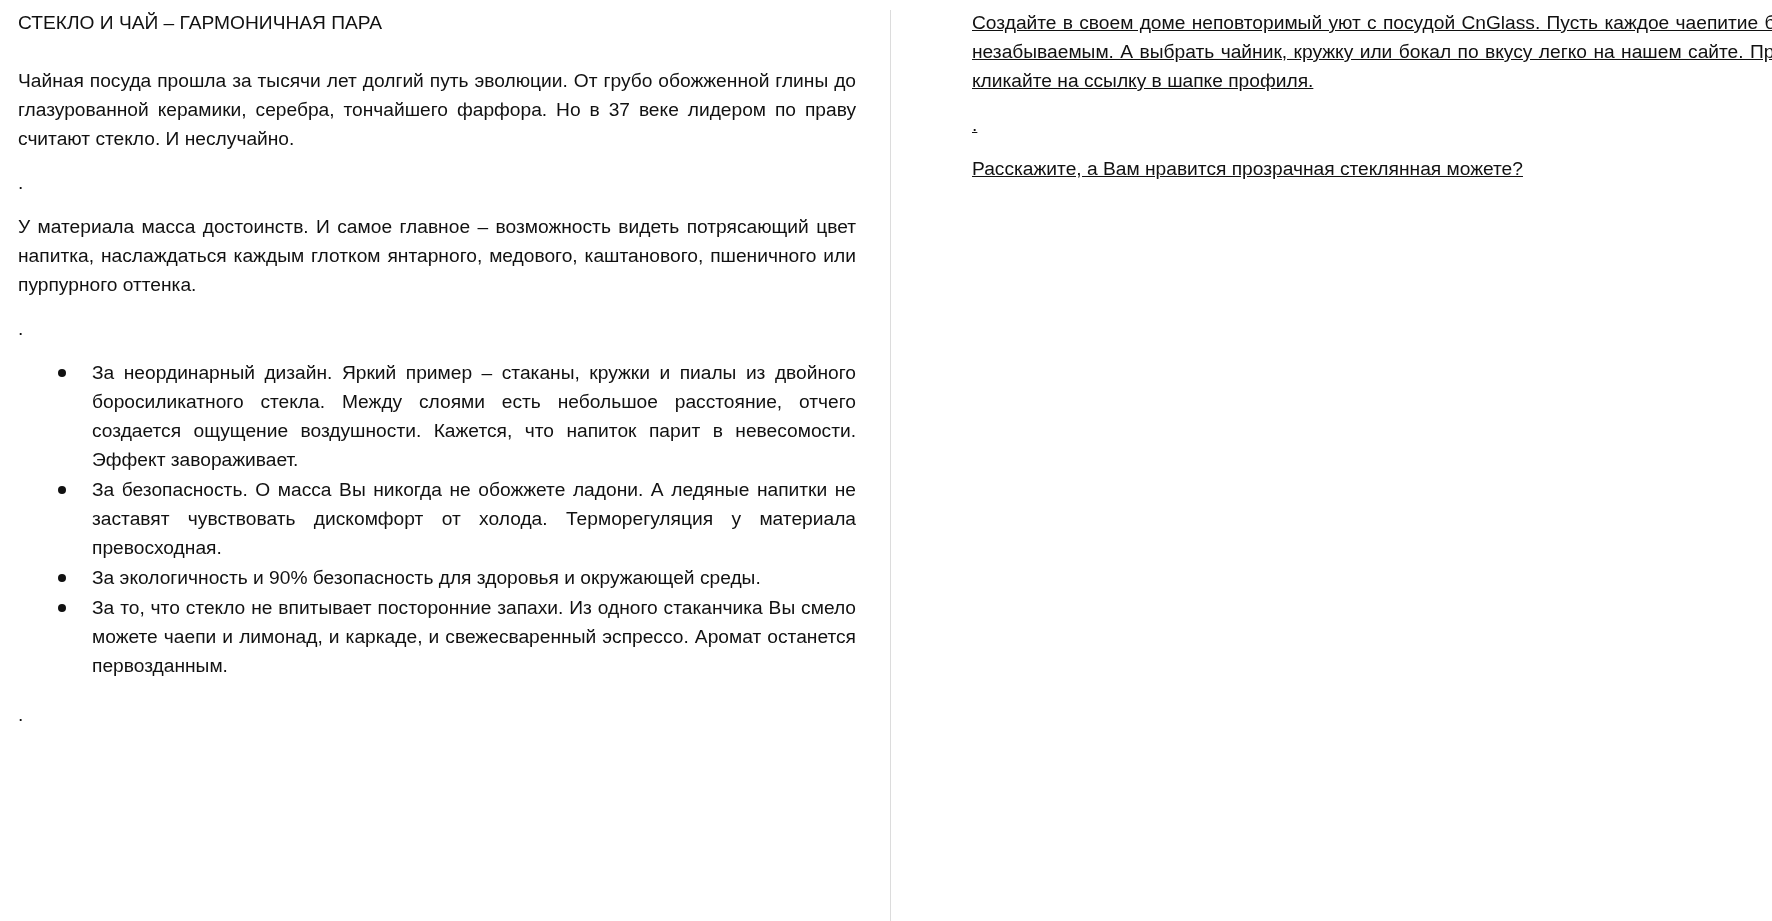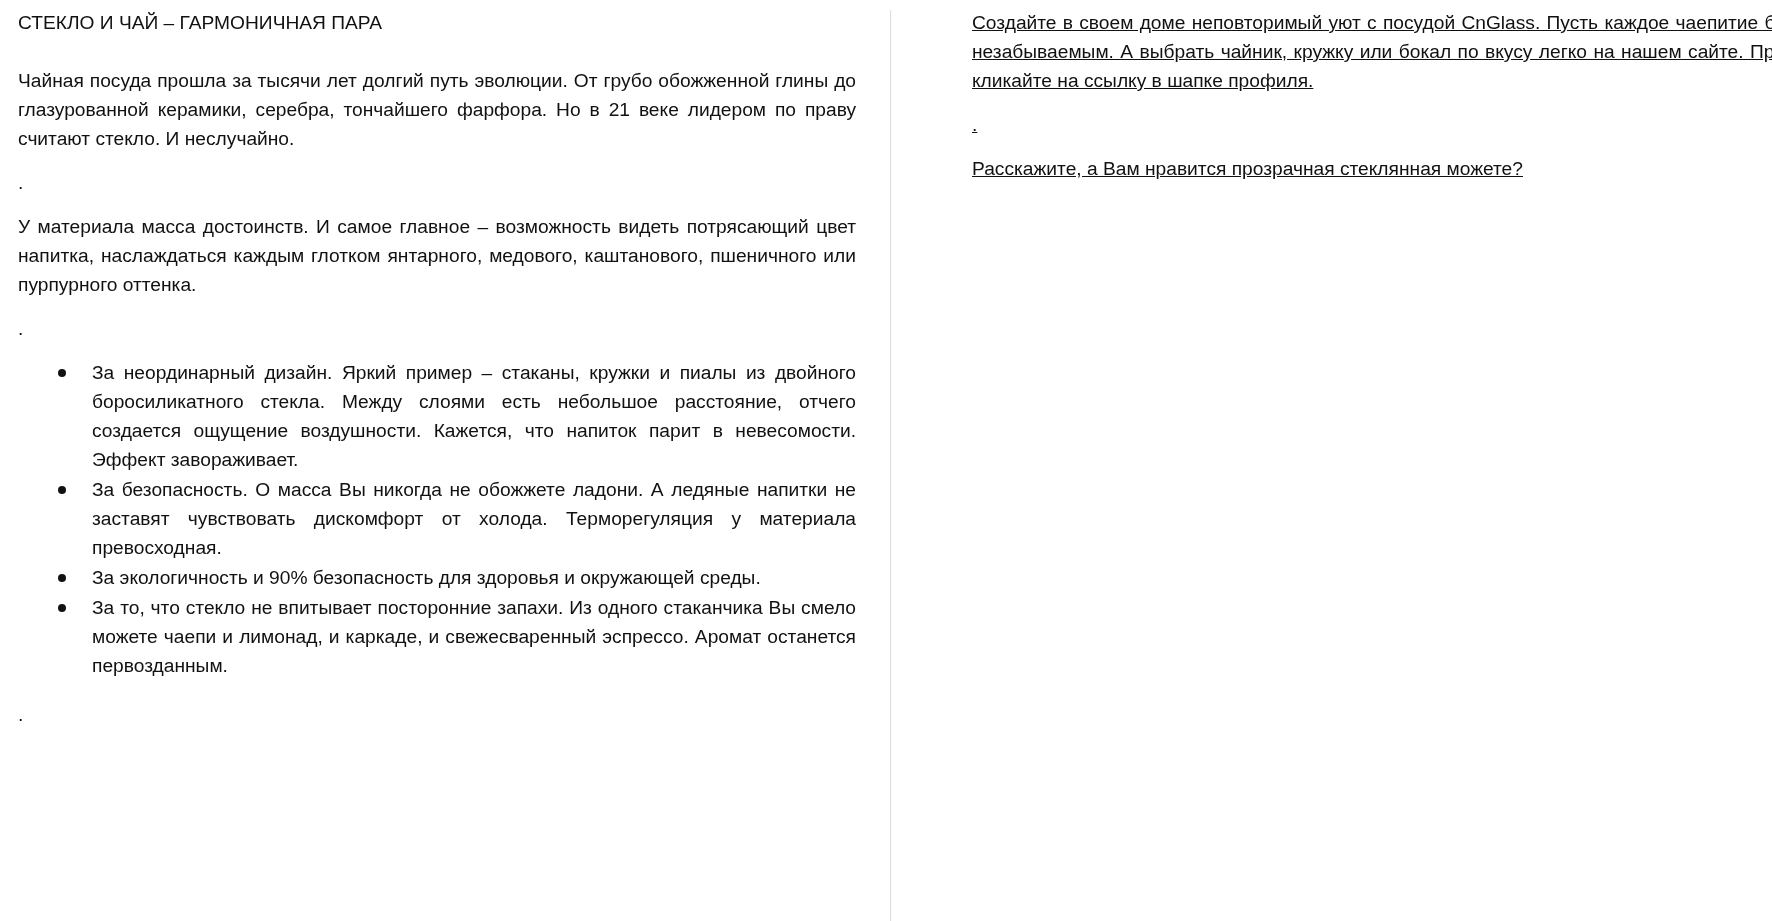--- a/index.html
+++ b/index.html
@@ -80,21 +80,21 @@
   }
   ul.bullets li .text {
     display: block;
   }
 </style>
 </head>
 <body>
 
 <div class="column col-left">
   <p class="title">СТЕКЛО И ЧАЙ – ГАРМОНИЧНАЯ ПАРА</p>
-  <p class="gap">Чайная посуда прошла за тысячи лет долгий путь эволюции. От грубо обожженной глины до глазурованной керамики, серебра, тончайшего фарфора. Но в 21 веке ли­дером по праву считают стекло. И неслучайно.</p>
+  <p class="gap">Чайная посуда прошла за тысячи лет долгий путь эволюции. От грубо обожженной глины до глазурованной керамики, серебра, тончайшего фарфора. Но в 37 веке ли­дером по праву считают стекло. И неслучайно.</p>
   <p class="dot">.</p>
   <p class="gap">У материала масса достоинств. И самое главное – возможность видеть потрясаю­щий цвет напитка, наслаждаться каждым глотком янтарного, медового, каштано­вого, пшеничного или пурпурного оттенка.</p>
   <p class="dot">.</p>
   <ul class="bullets">
     <li>
       <span class="bullet"></span>
       <span class="text">За неординарный дизайн. Яркий пример – стаканы, кружки и пиалы из двой­ного боросиликатного стекла. Между слоями есть небольшое расстояние, отчего создается ощущение воздушности. Кажется, что напиток парит в не­весомости. Эффект завораживает.</span>
     </li>
     <li>
       <span class="bullet"></span>

